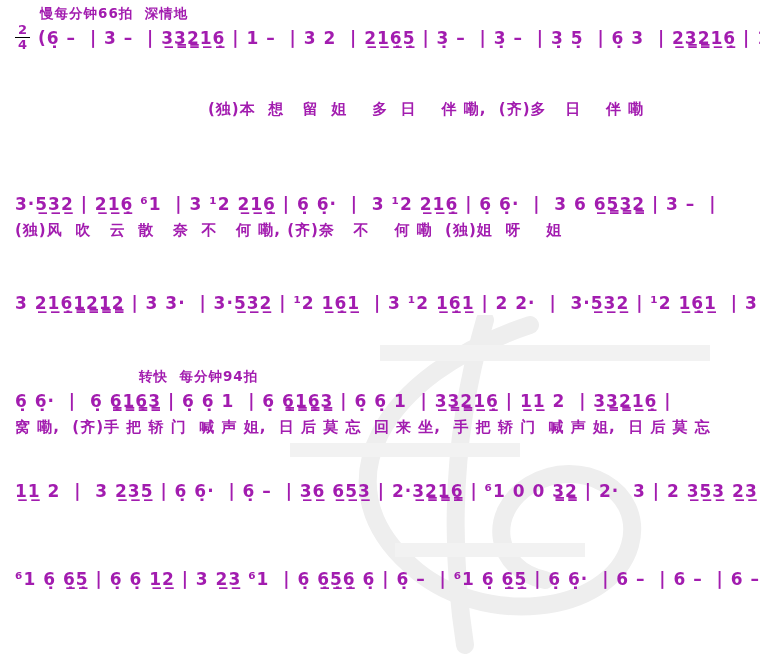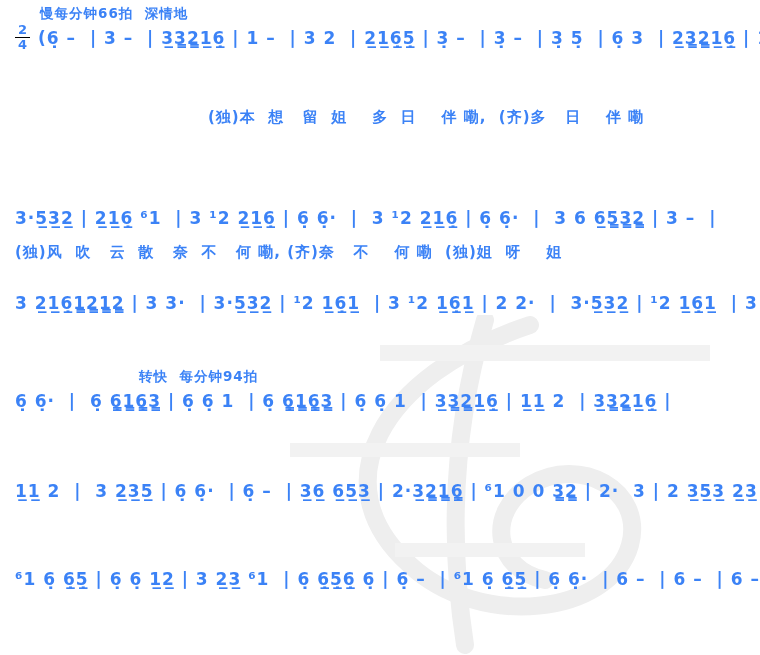--- a/index.html
+++ b/index.html
@@ -1,34 +1,34 @@
 <!DOCTYPE html>
 <html><head>
 <meta charset="utf-8">
 <style>
   html,body{margin:0;padding:0;background:#fff;}
   .page{
     position:relative;width:760px;height:655px;background:#ffffff;
-    font-family:"Liberation Sans",sans-serif;color:#3b82f6;overflow:hidden;
+    font-family:"Liberation Sans",sans-serif;color:#a21caf;overflow:hidden;
   }
   .watermark{position:absolute;left:230px;top:315px;width:530px;height:340px;z-index:0;}
   .content{position:absolute;inset:0;z-index:1;}
   .header-tempo{
     position:absolute;top:5px;left:40px;
     font:700 13.5px "DejaVu Sans","Liberation Sans",sans-serif;
     letter-spacing:1px;white-space:pre;
   }
   .system{position:absolute;left:15px;right:4px;}
   .notes{
     font:700 17px "DejaVu Sans","Liberation Sans",sans-serif;
     letter-spacing:1px;white-space:pre;line-height:26px;
   }
   .lyrics{
     font:700 15px "DejaVu Sans","Liberation Sans",sans-serif;
-    white-space:pre;line-height:20px;margin-top:11px;letter-spacing:1px;
+    white-space:pre;line-height:20px;margin-top:3px;letter-spacing:1px;
   }
   .sys-row{display:flex;align-items:center;}
   .timesig{
     display:inline-block;text-align:center;margin-right:8px;
     font:700 13px "DejaVu Sans","Liberation Sans",sans-serif;line-height:12px;
   }
   .timesig .num{display:block;border-bottom:1.6px solid #000;padding:0 3px 1px;}
   .timesig .den{display:block;padding-top:1px;}
   .tempo-change{
     position:absolute;top:-20px;left:100px;
@@ -63,32 +63,33 @@
         <span class="num">2</span>
         <span class="den">4</span>
       </span>
       <div class="notes">(6̣ –  | 3 –  | 3̲3̳2̳1̲6̣̲ | 1 –  | 3 2  | 2̲1̲6̣̲5̣̲ | 3̣ –  | 3̣ –  | 3̣ 5̣  | 6̣ 3  | 2̲3̳2̳1̲6̣̲ | 1 –  | 3 2 |</div>
     </div>
 
     <div class="system" style="top:96px">
       <div class="lyrics ly-indent-2">(独)本  想   留  姐    多  日    伴 嘞,  (齐)多   日    伴 嘞</div>
     </div>
 
-    <div class="system" style="top:205px">
+    <div class="system" style="top:191px">
       <div class="notes">3·5̲3̲2̲ | 2̲1̲6̣̲ ⁶1  | 3 ¹2 2̲1̲6̣̲ | 6̣ 6̣·  |  3 ¹2 2̲1̲6̣̲ | 6̣ 6̣·  |  3 6 6̲5̳3̳2̳ | 3 –  |</div>
       <div class="lyrics">(独)风  吹   云  散   奈  不   何 嘞, (齐)奈   不    何 嘞  (独)姐  呀    姐</div>
     </div>
 
     <div class="system" style="top:290px">
       <div class="notes">3 2̲1̲6̣̲1̳2̳1̳2̳ | 3 3·  | 3·5̲3̲2̲ | ¹2 1̲6̣̲1̲  | 3 ¹2 1̲6̣̲1̲ | 2 2·  |  3·5̲3̲2̲ | ¹2 1̲6̣̲1̲  | 3 ¹2 ¹2̲1̲6̣̲ |</div>
     </div>
 
     <div class="system" style="top:388px">
       <div class="tempo-change">转快  每分钟94拍</div>
       <div class="notes">6̣ 6̣·  |  6̣ 6̣̳1̳6̣̳3̳ | 6̣ 6̣ 1  | 6̣ 6̣̳1̳6̣̳3̳ | 6̣ 6̣ 1  | 3̲3̳2̳1̲6̣̲ | 1̲1̲ 2  | 3̲3̳2̳1̲6̣̲ |</div>
+      <div class="lyrics">窝 嘞,  (齐)手 把 轿 门  喊 声 姐,  日 后 莫 忘  回 来 坐,  手 把 轿 门  喊 声 姐,  日 后 莫 忘</div>
     </div>
 
     <div class="system" style="top:478px">
       <div class="notes">1̲1̲ 2  |  3 2̲3̲5̲ | 6̣ 6̣·  | 6̣ –  | 3̲6̲ 6̲5̲3̲ | 2·3̲2̳1̳6̣̳ | ⁶1 0 0 3̳2̳ | 2·  3 | 2 3̲5̲3̲ 2̲3̲ |</div>
     </div>
 
     <div class="system" style="top:566px">
       <div class="notes">⁶1 6̣ 6̣̲5̣̲ | 6̣ 6̣ 1̲2̲ | 3 2̲3̲ ⁶1  | 6̣ 6̣̲5̣̲6̣̲ 6̣ | 6̣ –  | ⁶1 6̣ 6̣̲5̣̲ | 6̣ 6̣·  | 6 –  | 6 –  | 6 – ‖</div>
     </div>
 

